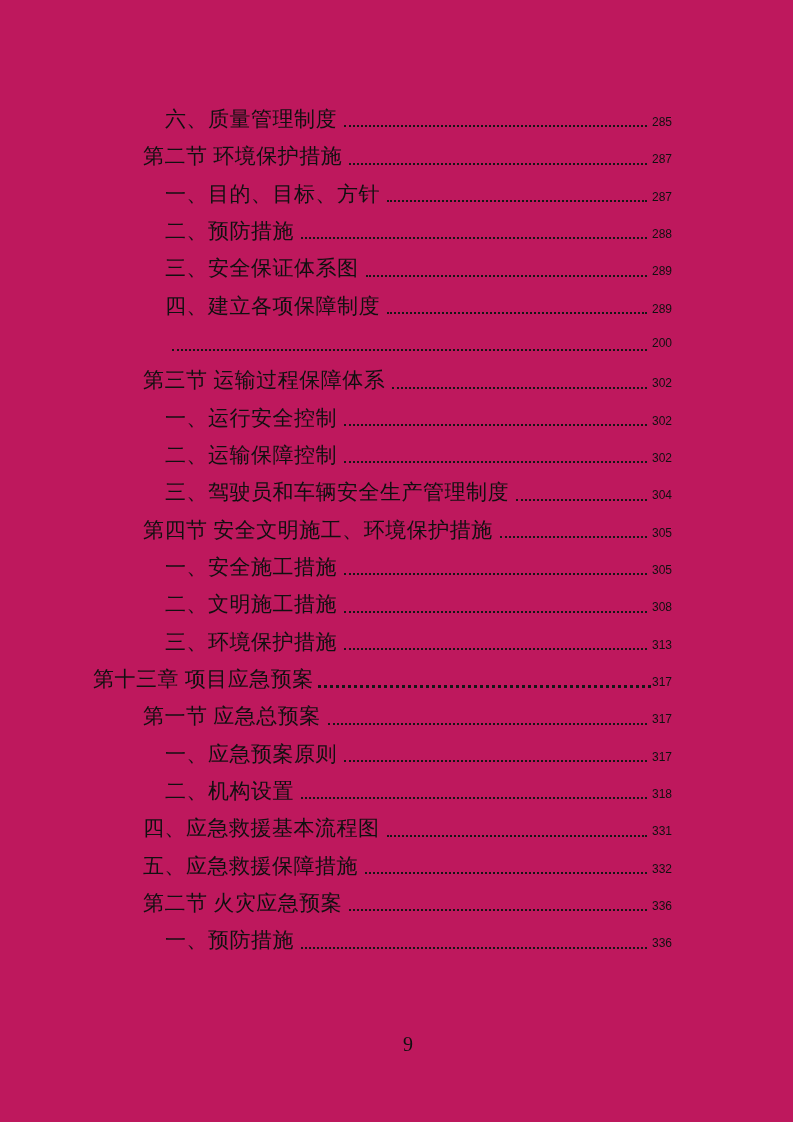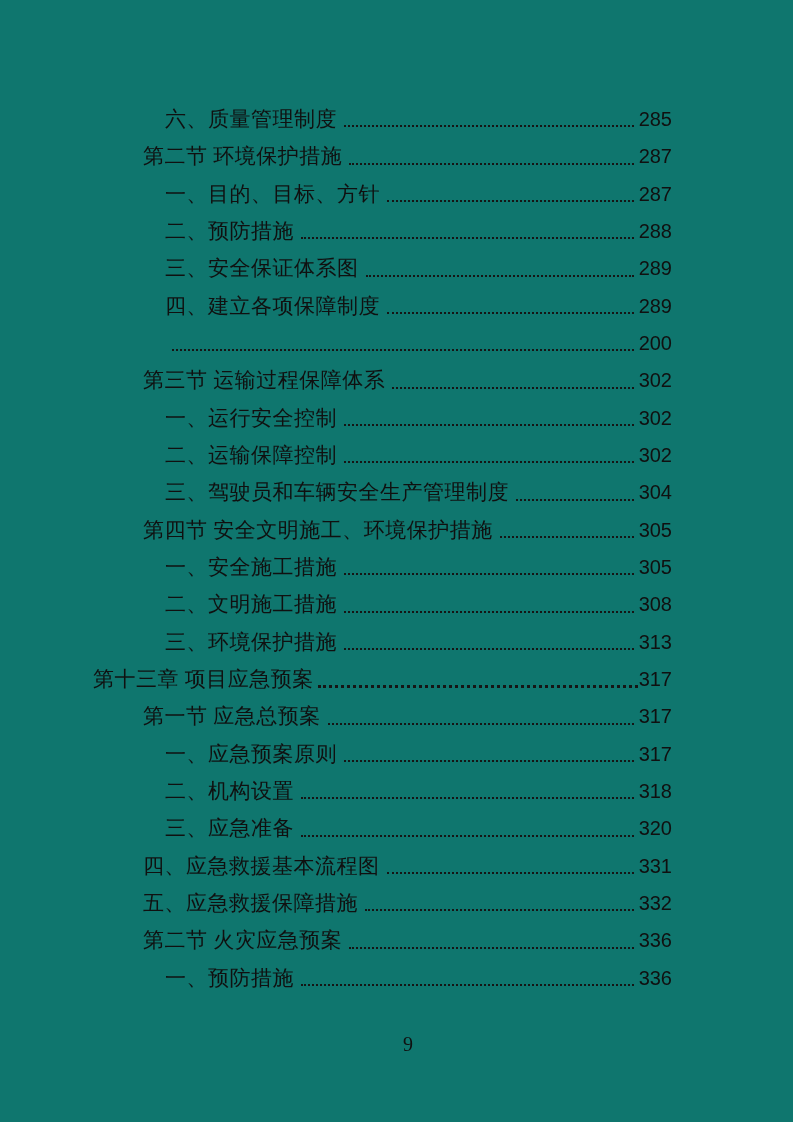--- a/index.html
+++ b/index.html
@@ -2,21 +2,21 @@
 <html><head>
 <meta charset="utf-8">
 <style>
   * { box-sizing: border-box; margin: 0; padding: 0; }
   html, body { background: #ffffff; }
 
   .page {
     position: relative;
     width: 793px;
     height: 1122px;
-    background: #0f766e;
+    background: #be185d;
     overflow: hidden;
     font-family: "Liberation Serif", "DejaVu Serif", serif;
     color: #101010;
   }
 
   .toc-list {
     position: absolute;
     left: 93px;
     top: 101px;
     width: 579px;
@@ -48,21 +48,21 @@
     content: "";
     position: absolute;
     left: 0;
     right: 0;
     bottom: 11px;
     border-bottom: 2px dotted #151515;
   }
 
   .toc-pagenum {
     font-family: "Liberation Sans", "DejaVu Sans", sans-serif;
-    font-size: 20px;
+    font-size: 12px;
   }
 
   .toc-row.bold { font-weight: normal; }
   .toc-row.bold .toc-leader { margin-left: 4px; margin-right: 1px; }
   .toc-row.bold .toc-leader::after { border-bottom-width: 3px; bottom: 10px; }
 
   .page-footer {
     position: absolute;
     top: 1031px;
     left: 0;
@@ -186,25 +186,20 @@
     <span class="toc-leader"></span>
     <span class="toc-pagenum">317</span>
   </div>
 
   <div class="toc-row indent-2">
     <span class="toc-title">二、机构设置</span>
     <span class="toc-leader"></span>
     <span class="toc-pagenum">318</span>
   </div>
 
-  <div class="toc-row indent-2">
-    <span class="toc-title">三、应急准备</span>
-    <span class="toc-leader"></span>
-    <span class="toc-pagenum">320</span>
-  </div>
 
   <div class="toc-row indent-1">
     <span class="toc-title">四、应急救援基本流程图</span>
     <span class="toc-leader"></span>
     <span class="toc-pagenum">331</span>
   </div>
 
   <div class="toc-row indent-1">
     <span class="toc-title">五、应急救援保障措施</span>
     <span class="toc-leader"></span>

